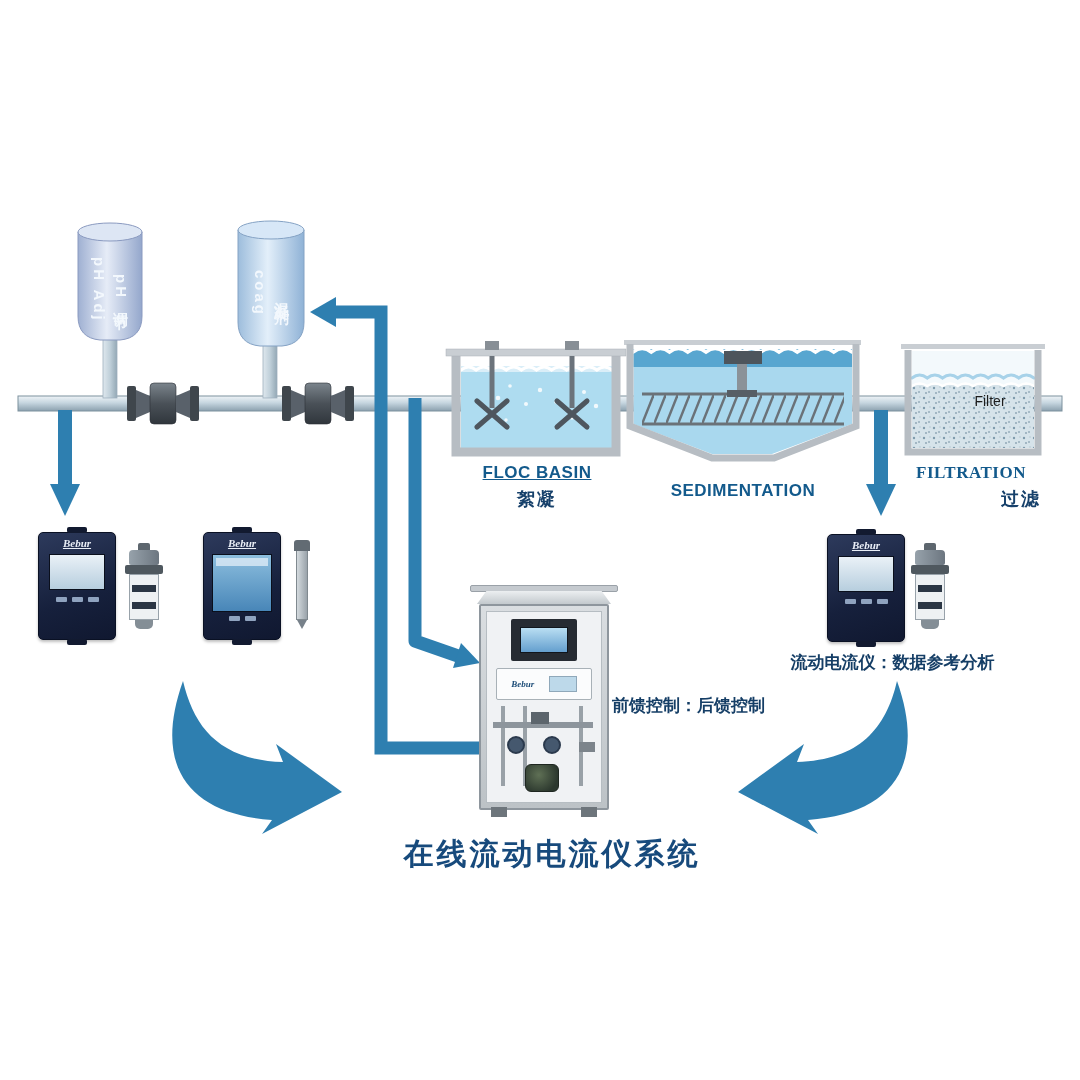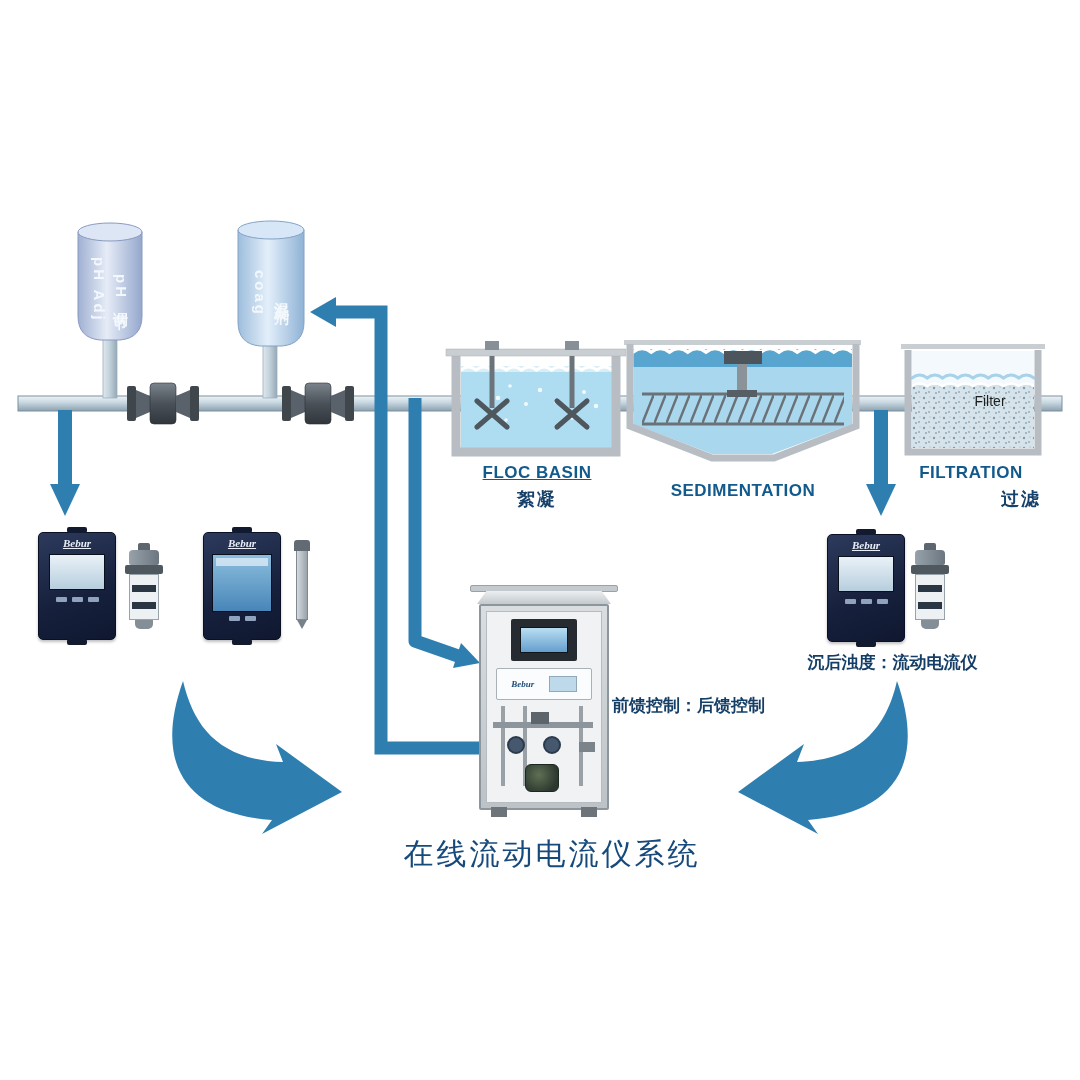--- a/index.html
+++ b/index.html
@@ -5,21 +5,21 @@
   html,body{margin:0;padding:0;background:#fff;}
   .stage{position:relative;width:1080px;height:1080px;background:#ffffff;font-family:"Liberation Sans",sans-serif;overflow:hidden;}
   .stage svg.layer{position:absolute;left:0;top:0;}
 
   .tank-text{position:absolute;display:flex;flex-direction:row;justify-content:center;align-items:center;gap:3px;color:#f3f8fd;font-weight:bold;font-size:15px;}
   .tank-text span{writing-mode:vertical-rl;text-orientation:mixed;letter-spacing:3px;}
 
   .proc-en{position:absolute;font-weight:bold;font-size:17px;color:#135a8c;text-align:center;letter-spacing:.5px;}
   .proc-zh{position:absolute;font-weight:bold;font-size:18px;color:#17416b;text-align:center;letter-spacing:2px;}
   .caption{position:absolute;font-weight:bold;font-size:17px;color:#153e66;text-align:center;white-space:nowrap;}
-  .title{position:absolute;font-weight:normal;font-size:30px;color:#174a7c;text-align:center;letter-spacing:3px;}
+  .title{position:absolute;font-weight:bold;font-size:30px;color:#174a7c;text-align:center;letter-spacing:3px;}
   .filter-label{position:absolute;font-size:14px;color:#1d1d1d;text-align:center;}
 
   .panel{position:absolute;width:76px;height:106px;background:linear-gradient(160deg,#2d3a5c 0%,#16203c 60%,#101830 100%);border:1px solid #0a1124;border-radius:5px;box-shadow:0 2px 3px rgba(0,0,0,.25);}
   .panel:before,.panel:after{content:"";position:absolute;left:50%;transform:translateX(-50%);width:20px;height:6px;background:#121a30;border-radius:2px;}
   .panel:before{top:-6px;}
   .panel:after{bottom:-6px;}
   .panel .brand{display:block;margin-top:4px;text-align:center;font-family:"Liberation Serif",serif;font-style:italic;font-weight:bold;font-size:11px;color:#e9eef6;text-decoration:underline;}
   .panel .screen{width:54px;height:34px;margin:5px auto 0;background:linear-gradient(180deg,#eaf1f7,#b7cede);border:1px solid #0a0f1c;}
   .panel.touch .screen{width:58px;height:56px;background:linear-gradient(180deg,#8cbede 0%,#4886b8 100%);position:relative;}
   .panel.touch .screen:before{content:"";position:absolute;left:3px;top:3px;right:3px;height:8px;background:#d7e8f4;opacity:.85;}
@@ -218,21 +218,21 @@
     <span>pH调节</span>
   </div>
   <div class="tank-text" style="left:240px;top:246px;width:62px;height:96px;">
     <span>coag</span>
     <span>混凝剂</span>
   </div>
 
   <div class="proc-en" style="left:447px;top:463px;width:180px;text-decoration:underline;">FLOC BASIN</div>
   <div class="proc-zh" style="left:447px;top:487px;width:180px;">絮凝</div>
   <div class="proc-en" style="left:628px;top:481px;width:230px;">SEDIMENTATION</div>
-  <div class="proc-en" style="left:901px;top:463px;width:140px;">FILTRATION</div>
+  <div class="proc-en" style="left:901px;top:463px;width:140px;font-family:Liberation Serif, serif;">FILTRATION</div>
   <div class="proc-zh" style="left:901px;top:487px;width:140px;text-align:right;">过滤</div>
   <div class="filter-label" style="left:950px;top:393px;width:80px;">Filter</div>
 
   <div class="panel" style="left:38px;top:532px;">
     <span class="brand">Bebur</span>
     <div class="screen"></div>
     <div class="btns">
         <span></span>
         <span></span>
         <span></span>
@@ -274,21 +274,21 @@
   <div class="sensor" style="left:910px;top:543px;">
     <div class="nub"></div>
     <div class="cap"></div>
     <div class="collar"></div>
     <div class="body">
       <div class="band"></div>
       <div class="band"></div>
     </div>
     <div class="tip"></div>
   </div>
-  <div class="caption" style="left:765px;top:651px;width:255px;">沉后浊度：流动电流仪</div>
+  <div class="caption" style="left:765px;top:651px;width:255px;">流动电流仪：数据参考分析</div>
 
   <div class="cabinet" style="left:477px;top:585px;">
     <div class="cab-ridge"></div>
     <div class="cab-crown"></div>
     <div class="cab-body">
       <div class="cab-inner">
         <div class="cab-instr">
           <div class="cscreen"></div>
         </div>
         <div class="cab-module">

